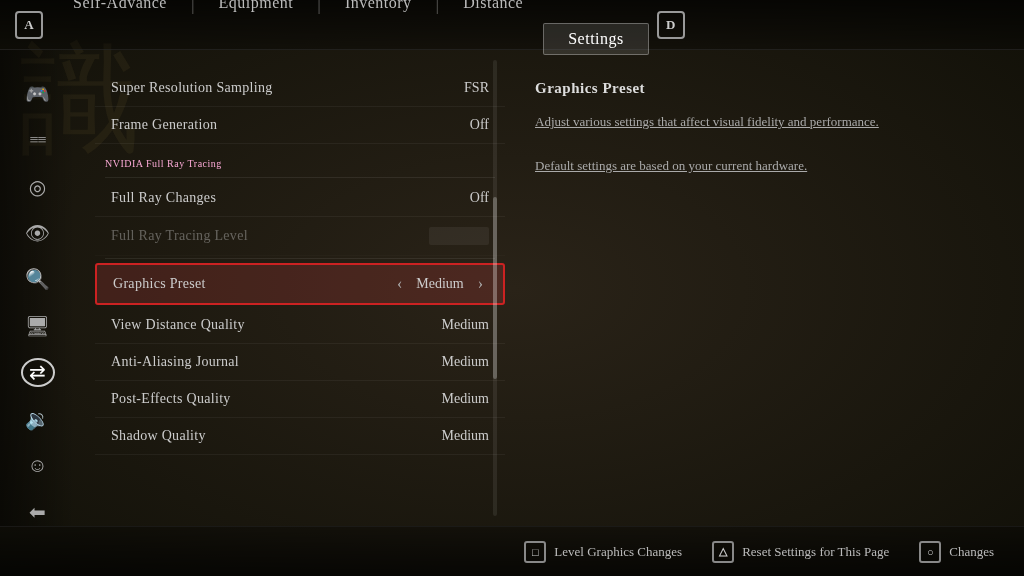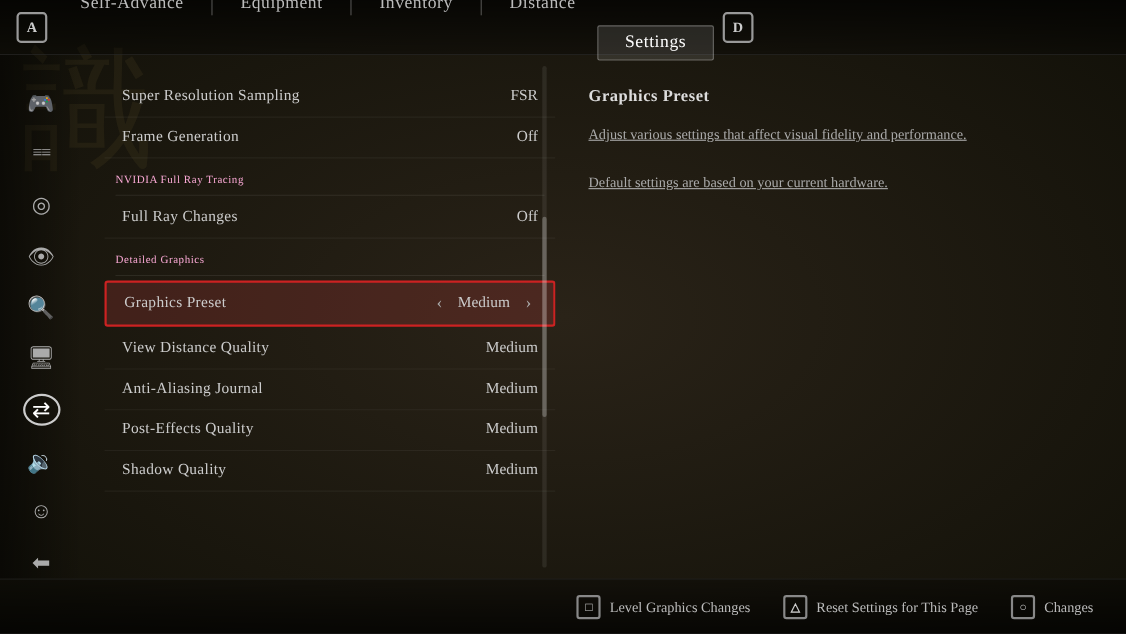--- a/index.html
+++ b/index.html
@@ -350,22 +350,27 @@
       </div>
 
       <div class="settings-section-header">NVIDIA Full Ray Tracing</div>
       <hr class="divider-line">
 
       <div class="settings-row">
         <span class="settings-row-label">Full Ray Changes</span>
         <span class="settings-row-value">Off</span>
       </div>
 
-
-      <div class="settings-section-header">Detailed Graphics</div>
+      <div class="settings-row dimmed">
+        <span class="settings-row-label">Full Ray Tracing Level</span>
+        <span class="settings-row-value">
+          <span style="display:inline-block;width:60px;height:18px;background:rgba(255,255,255,0.15);border-radius:2px;"></span>
+        </span>
+      </div>
+
       <hr class="divider-line">
 
       <div class="settings-row highlighted">
         <span class="settings-row-label">Graphics Preset</span>
         <span class="settings-row-value">
           <span class="arrow-btn">‹</span>
           Medium
           <span class="arrow-btn">›</span>
         </span>
       </div>

